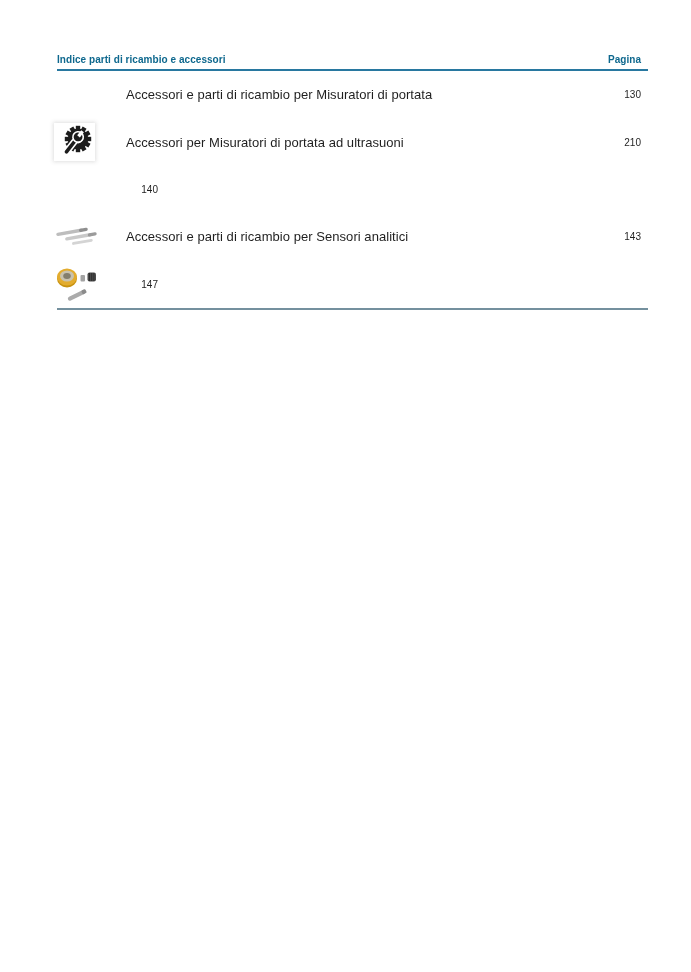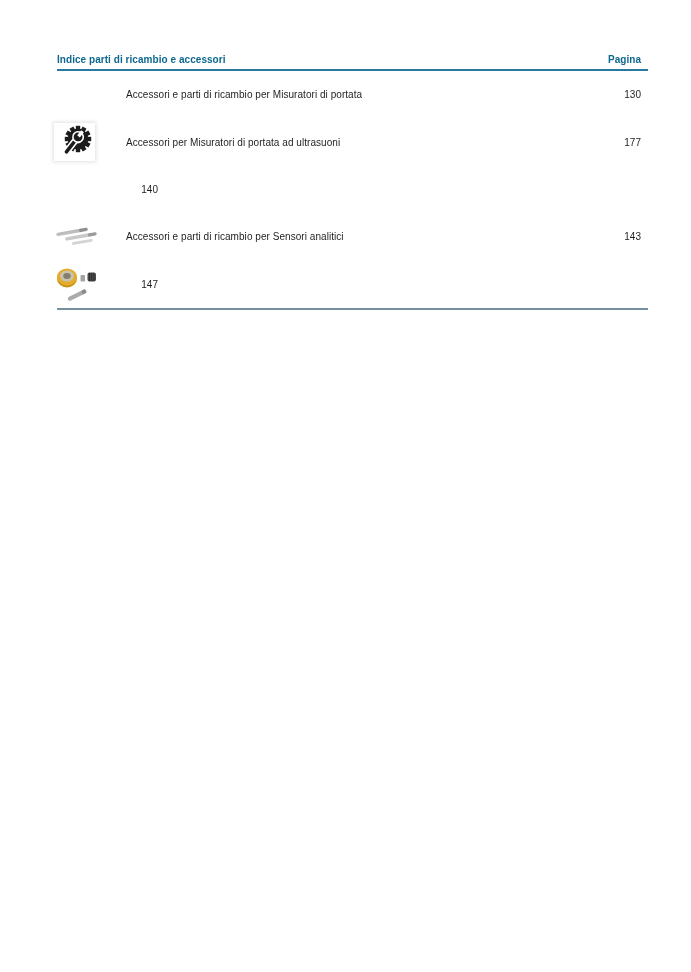--- a/index.html
+++ b/index.html
@@ -50,21 +50,21 @@
   .thumb-frame {
     width: 41px; height: 38px;
     background: #ffffff;
     box-shadow: 0 0 4px 1px rgba(60,60,60,0.16);
     display: flex;
     align-items: center;
     justify-content: center;
   }
   .row-title {
     flex: 1;
-    font-size: 10px;
+    font-size: 13px;
     color: var(--text, #1f1f1f);
     letter-spacing: 0.05px;
   }
   .row-page {
     font-size: 10px;
     text-align: right;
     min-width: 32px;
     color: var(--text, #1f1f1f);
   }
   .bottom-rule {
@@ -136,21 +136,21 @@
               <circle cx="23" cy="16" r="4.4" fill="#ffffff"></circle>
               <g transform="rotate(38 16 23)">
                 <rect x="13.4" y="15" width="5.2" height="18" rx="2.6" fill="#1c1c1c" stroke="#ffffff" stroke-width="1.6"></rect>
                 <circle cx="16" cy="11.5" r="5.2" fill="#1c1c1c" stroke="#ffffff" stroke-width="1.6"></circle>
                 <rect x="14.3" y="4.2" width="3.4" height="6.6" fill="#ffffff"></rect>
               </g>
             </svg>
           </div>
         </div>
     <div class="row-title">Accessori per Misuratori di portata ad ultrasuoni</div>
-    <div class="row-page">177</div>
+    <div class="row-page">210</div>
   </div>
 
   <div class="row">
     <div class="thumb"></div>
     <div class="row-page">140</div>
   </div>
 
   <div class="row">
     <div class="thumb">
           <svg width="50" height="26" viewBox="0 0 50 26">

